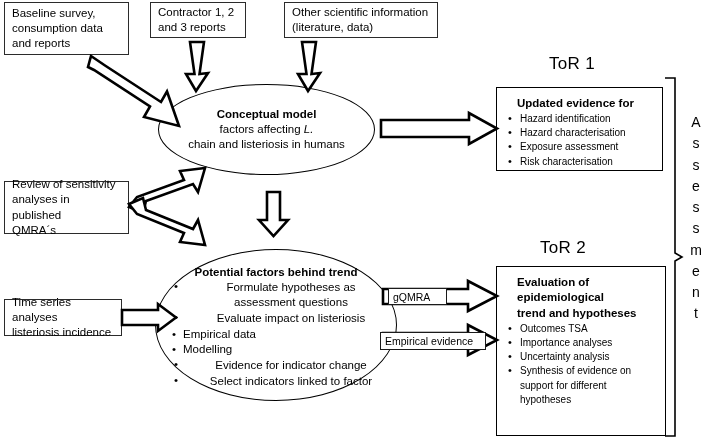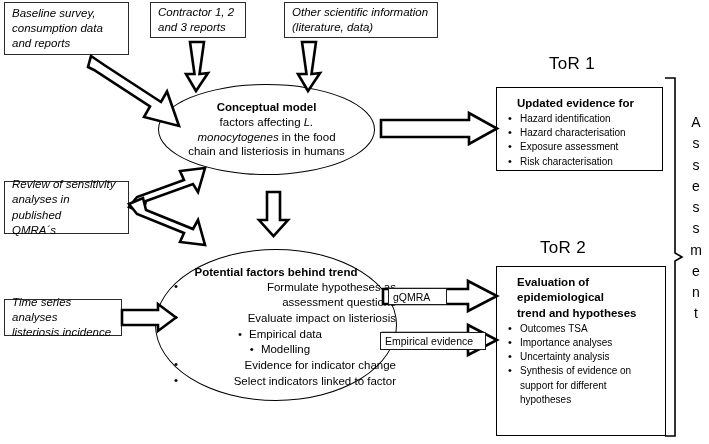--- a/index.html
+++ b/index.html
@@ -17,21 +17,20 @@
     overflow: hidden;
   }
   .box {
     position: absolute;
     border: 1.5px solid #2b2b2b;
     background: #ffffff;
     box-sizing: border-box;
     display: flex;
     flex-direction: column;
     justify-content: center;
-    font-style: italic;
   }
   .box-text {
     font-size: 11.5px;
     line-height: 1.33;
     padding: 0 7px;
     white-space: pre-line;
   }
   .ellipse {
     position: absolute;
     border: 1.8px solid #000000;
@@ -93,33 +92,33 @@
     padding-left: 14px;
   }
   .bullets li.cont::before { content: ""; }
 
   .ell-bullets { margin: 0; padding: 0; list-style: none; width: 100%; }
   .ell-bullets li {
     font-size: 11.5px;
     line-height: 1.36;
     padding-left: 30px;
     position: relative;
-    text-align: right;
+    text-align: center;
   }
   .ell-bullets li::before {
     content: "\2022";
     position: absolute;
     left: 18px;
     top: -1px;
   }
   .ell-bullets li.cont { padding-left: 30px; }
   .ell-bullets li.cont::before { content: ""; }
   .ell-bullets li.sub {
-    padding-left: 8px;
-    text-align: center;
+    padding-left: 16px;
+    text-align: left;
   }
   .ell-bullets li.sub::before {
     content: "\2022";
     position: relative;
     left: 0;
     top: 0;
     margin-right: 7px;
   }
 
   .tag {
@@ -195,23 +194,20 @@
   <div class="arrow" style="left:290px; top:42px; width:34px; height:50px;">
     <svg width="34" height="50" viewBox="0 0 34 50">
       <polygon points="12,0 26,0 21.5,32 30,31 18,49 8,32 16.5,32" fill="#ffffff" stroke="#000000" stroke-width="2.6" stroke-linejoin="miter"></polygon>
     </svg>
   </div>
 
   <div class="ellipse" style="left:158px; top:84px; width:217px; height:91px;">
     <div class="ell-title">Conceptual model</div>
     <div class="ell-line">
       <span>factors affecting </span><span class="ital">L.</span>
-    </div>
-    <div class="ell-line">
-      <span class="ital">monocytogenes</span><span> in the food</span>
     </div>
     <div class="ell-line">chain and listeriosis in humans</div>
   </div>
 
   <div class="arrow" style="left:381px; top:113px; width:118px; height:38px;">
     <svg width="118" height="38" viewBox="0 0 118 38">
       <polygon points="0,7 88,7 88,0 116,15.5 88,31 88,24 0,24" fill="#ffffff" stroke="#000000" stroke-width="2.6" stroke-linejoin="miter"></polygon>
     </svg>
   </div>
 

